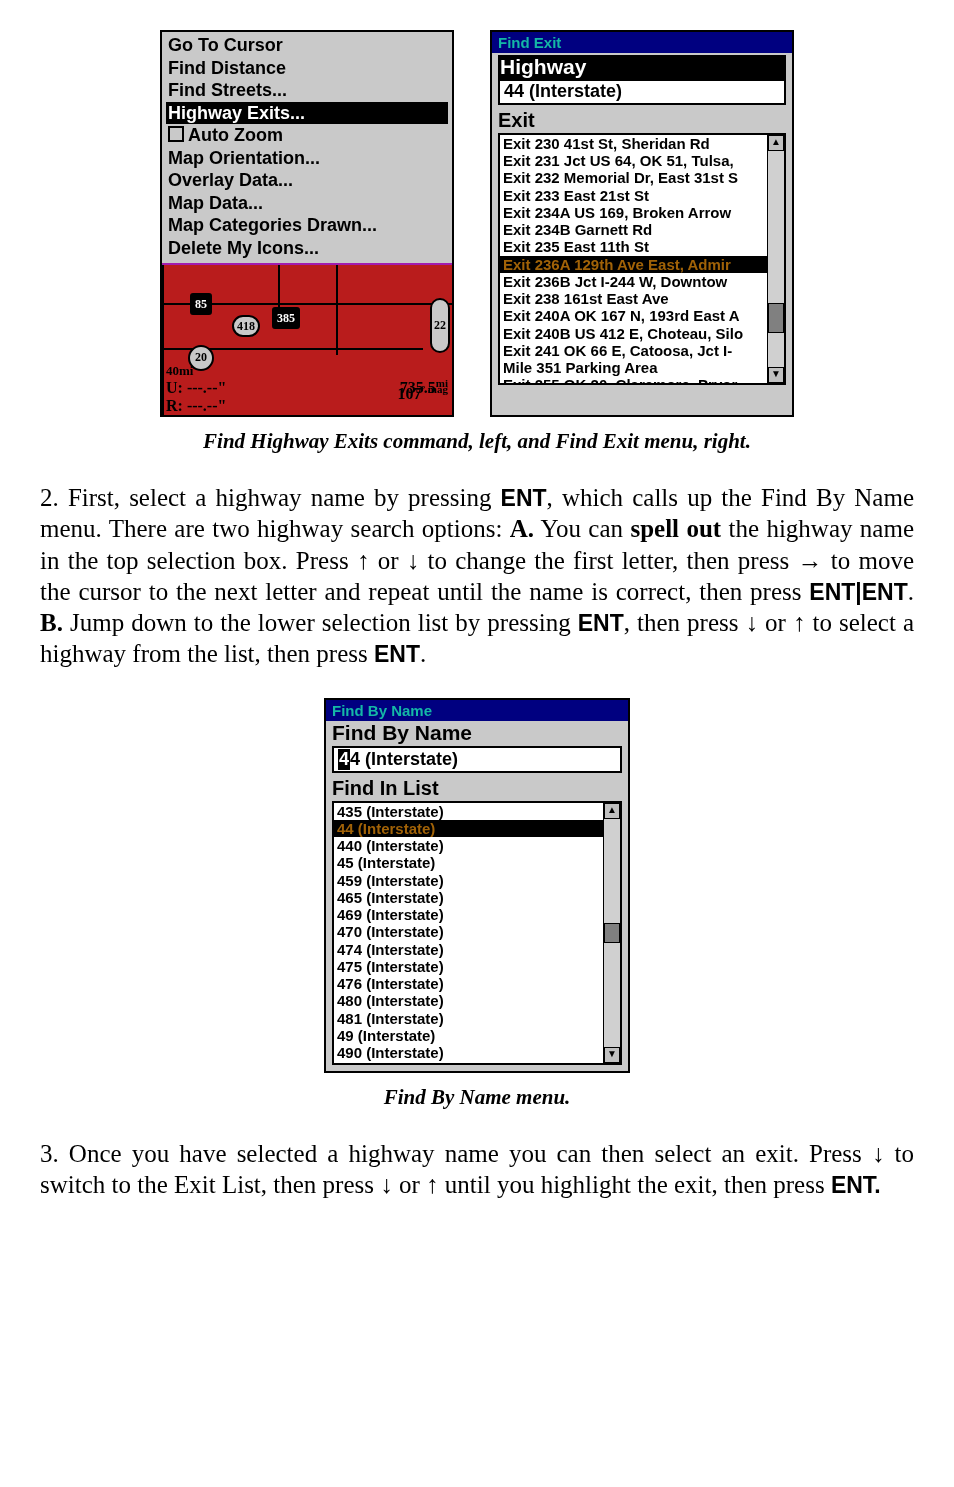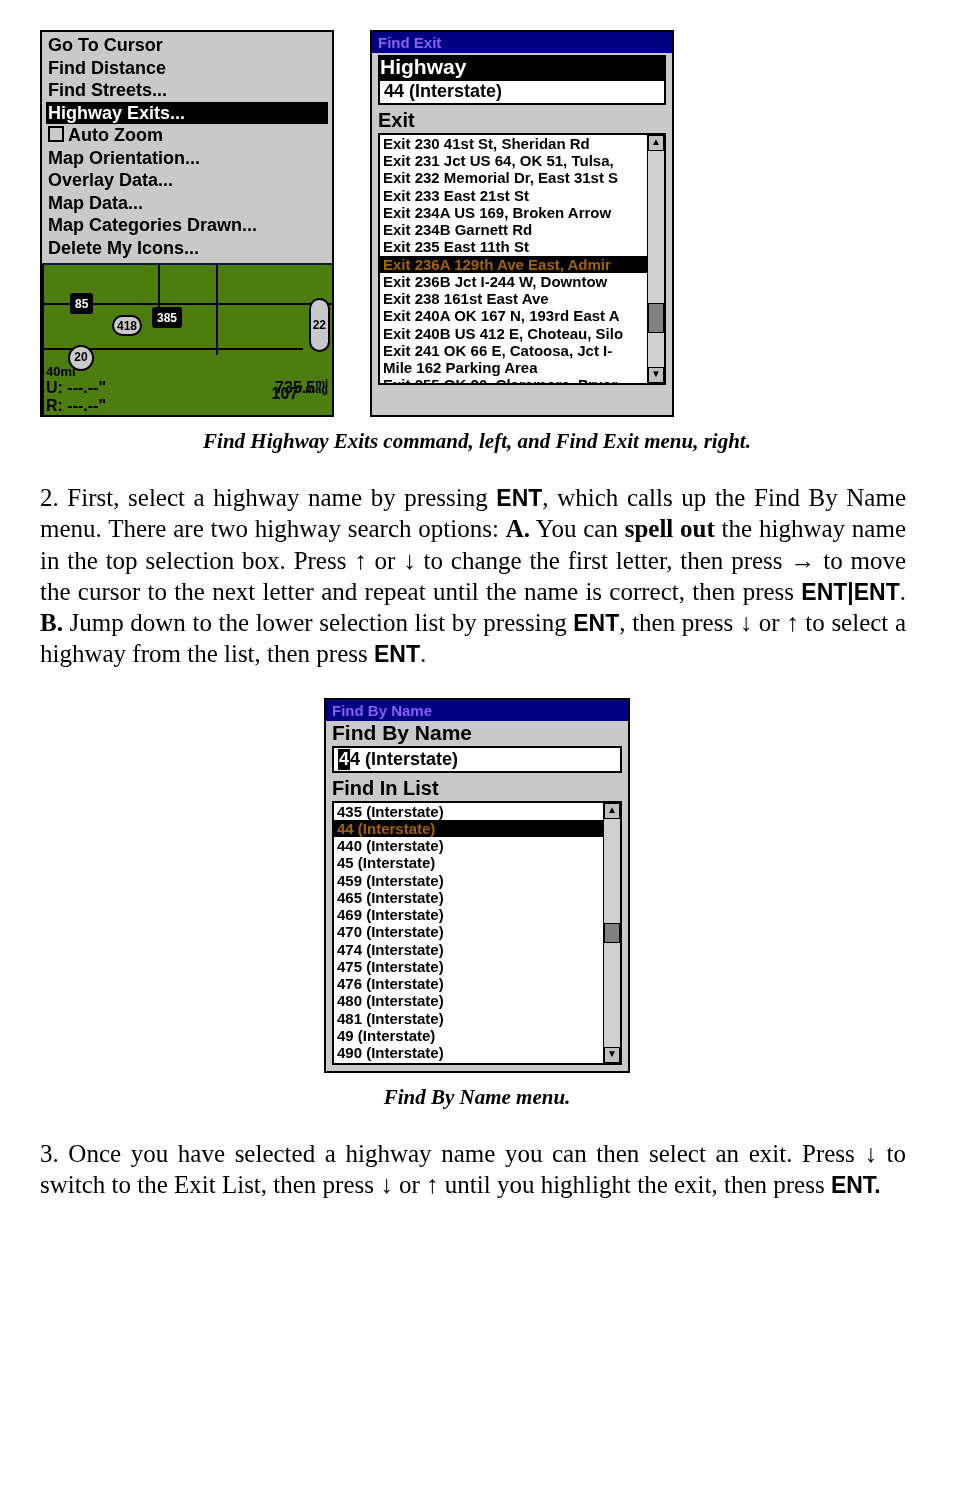--- a/index.html
+++ b/index.html
@@ -9,31 +9,31 @@
     font-family: Georgia, "Times New Roman", serif;
     color: #000;
   }
   .page {
     width: 954px;
     padding: 30px 40px 60px 40px;
     box-sizing: border-box;
   }
 
   
-  .screens-row { display: flex; gap: 36px; }
+  .screens-row { display: flex; justify-content: center; gap: 36px; }
   .device-screen {
     width: 290px;
     background: #c9c9c9;
     border: 2px solid #000;
   }
   .device-screen.narrow { width: 300px; }
 
   .titlebar {
     background: #000080;
-    color: #8b5cf6;
+    color: #14b8a6;
     padding: 2px 6px;
     font-family: Arial, Helvetica, sans-serif;
     font-weight: bold;
     font-size: 15px;
   }
   .section-label {
     font-family: Arial, Helvetica, sans-serif;
     font-weight: bold;
     font-size: 20px;
     padding: 0 6px 2px 6px;
@@ -117,24 +117,24 @@
     left: 0; right: 0;
     background: #808080;
     border: 1px solid #000;
     box-sizing: border-box;
   }
 
   
   .map-panel {
     position: relative;
     height: 150px;
-    border-top: 2px solid #0f172a;
-    background: #4d7c0f;
+    border-top: 2px solid #a21caf;
+    background: #b91c1c;
     overflow: hidden;
-    font-family: Liberation Sans, sans-serif;
+    font-family: Liberation Serif, serif;
   }
   .road { position: absolute; background: #000; }
   .shield {
     position: absolute;
     background: #000;
     color: #fff;
     font-weight: bold;
     font-size: 12px;
     border-radius: 3px;
     padding: 2px 3px 1px 3px;
@@ -173,21 +173,21 @@
     font-weight: bold;
     font-size: 21px;
     margin: 12px 0 28px 0;
     font-style: italic;
   }
   .caption.small { font-size: 21px; }
   .body-text {
     font-size: 25px;
     line-height: 1.25;
     text-align: justify;
-    margin: 0 8px 28px 0;
+    margin: 0 0 28px 0;
   }
   .body-text .sans { font-family: Arial, Helvetica, sans-serif; font-weight: bold; font-size: 23px; }
 
   
   .fbn-panel {
     width: 302px;
     margin: 0 auto;
     border: 2px solid #000;
     background: #c9c9c9;
   }
@@ -281,21 +281,21 @@
           <div class="row">Exit 233 East 21st St</div>
           <div class="row">Exit 234A US 169, Broken Arrow</div>
           <div class="row">Exit 234B Garnett Rd</div>
           <div class="row">Exit 235 East 11th St</div>
           <div class="row highlighted">Exit 236A 129th Ave East, Admir</div>
           <div class="row">Exit 236B Jct I-244 W, Downtow</div>
           <div class="row">Exit 238 161st East Ave</div>
           <div class="row">Exit 240A OK 167 N, 193rd East A</div>
           <div class="row">Exit 240B US 412 E, Choteau, Silo</div>
           <div class="row">Exit 241 OK 66 E, Catoosa, Jct I-</div>
-          <div class="row">Mile 162 Parking Area</div>
+          <div class="row">Mile 351 Parking Area</div>
           <div class="row">Exit 255 OK 20, Claremore, Pryor</div>
           <div class="scrolltrack">
           <div class="scrollbtn">▲</div>
           <div class="scrollthumb" style="top:168px;height:30px"></div>
           <div class="scrollbtn" style="position:absolute;bottom:0">▼</div>
         </div>
       </div>
     </div>
   </div>
 

